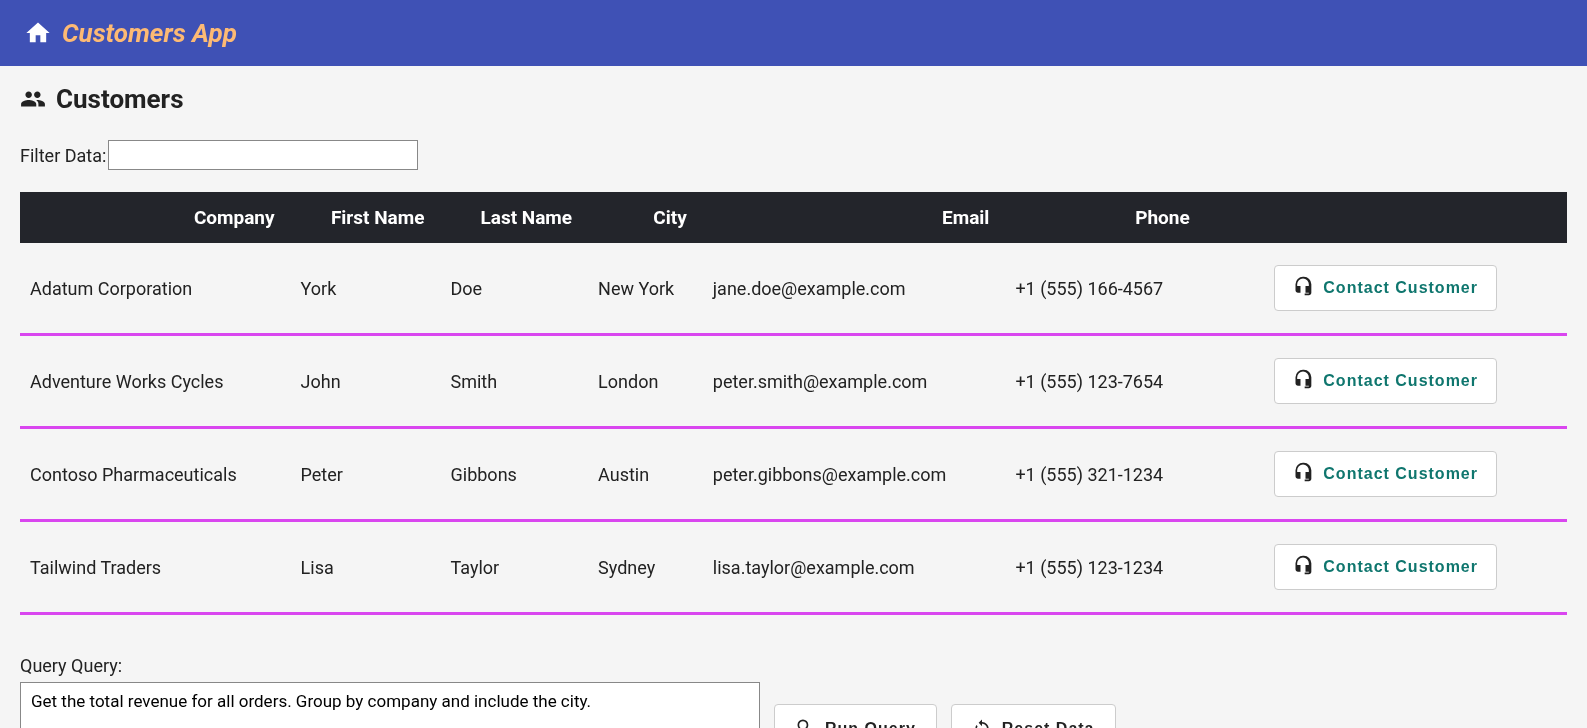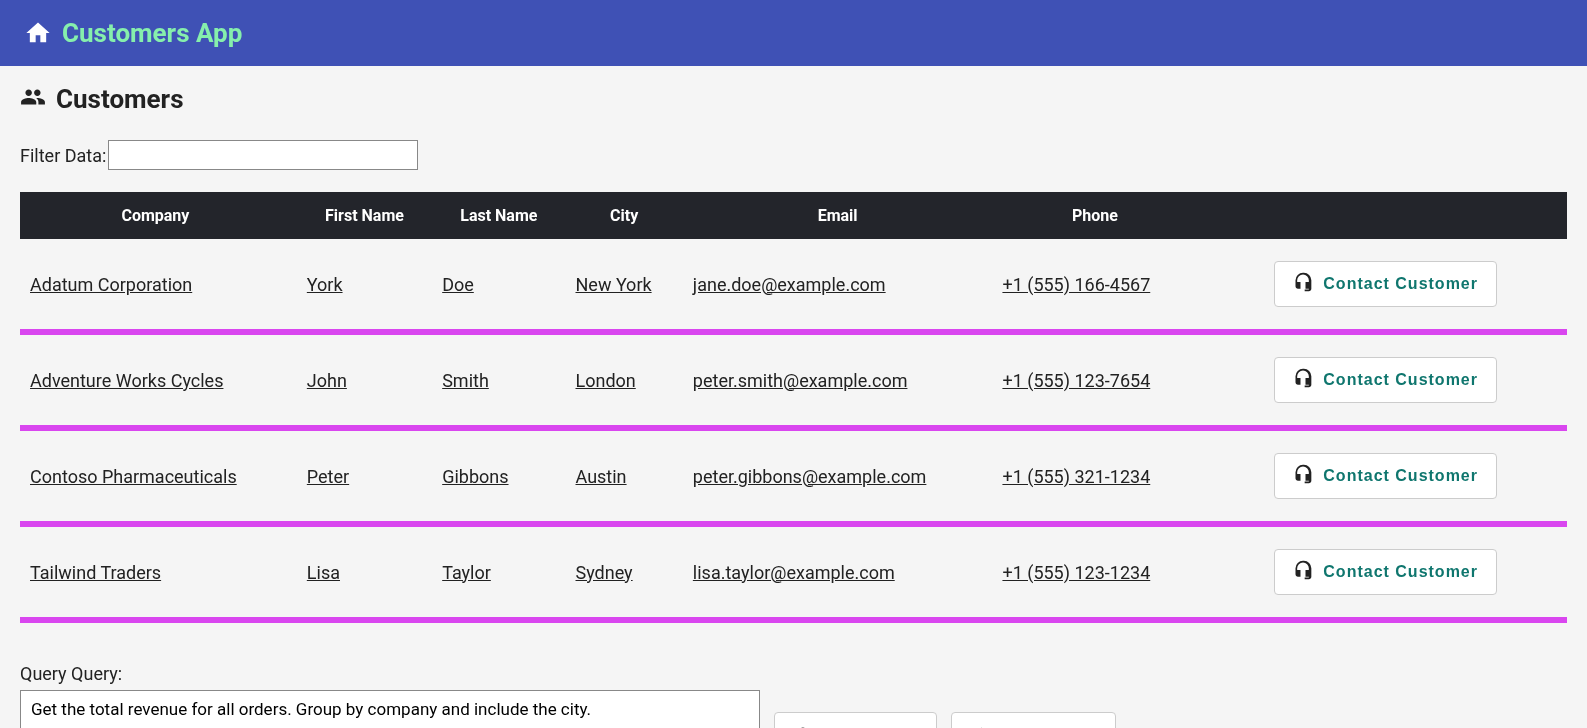--- a/index.html
+++ b/index.html
@@ -7,42 +7,43 @@
       margin: 0;
       padding: 0;
     }
     body {
       font-family: -apple-system, BlinkMacSystemFont, 'Segoe UI', Roboto, Arial, sans-serif;
       background: #f5f5f5;
       color: #222;
     }
     .header {
       background: #3f51b5;
-      color: #86efac;
+      color: #fdba74;
       padding: 18px 24px;
       display: flex;
       align-items: center;
       gap: 10px;
+      font-style: italic;
     }
     .header-title {
       font-size: 26px;
       font-weight: 700;
     }
     .home-icon svg {
       width: 28px;
       height: 28px;
       fill: #fff;
       display: block;
     }
     .content {
       padding: 18px 20px;
     }
     .page-heading {
       display: flex;
-      align-items: flex-start;
+      align-items: center;
       gap: 10px;
       margin-bottom: 26px;
     }
     .page-heading-title {
       font-size: 26px;
       font-weight: 700;
     }
     .people-icon svg {
       width: 26px;
       height: 26px;
@@ -68,30 +69,29 @@
     }
     .table {
       width: 100%;
       border-collapse: collapse;
       background: #f5f5f5;
     }
     .table thead th {
       background: #23252b;
       color: #fff;
       font-weight: 700;
-      text-align: center;
+      text-align: right;
       padding: 14px 16px;
-      font-size: 16px;
+      font-size: 19px;
     }
     .table tbody td {
       padding: 22px 10px;
       font-size: 18px;
-      border-bottom: 6px solid #d946ef;
+      border-bottom: 3px solid #d946ef;
       vertical-align: middle;
-      text-decoration: underline;
     }
     .table thead th:first-child,
     .table tbody td:first-child {
       padding-left: 10px;
     }
     .contact-btn {
       display: inline-flex;
       align-items: center;
       gap: 10px;
       border: 1px solid #ccc;

